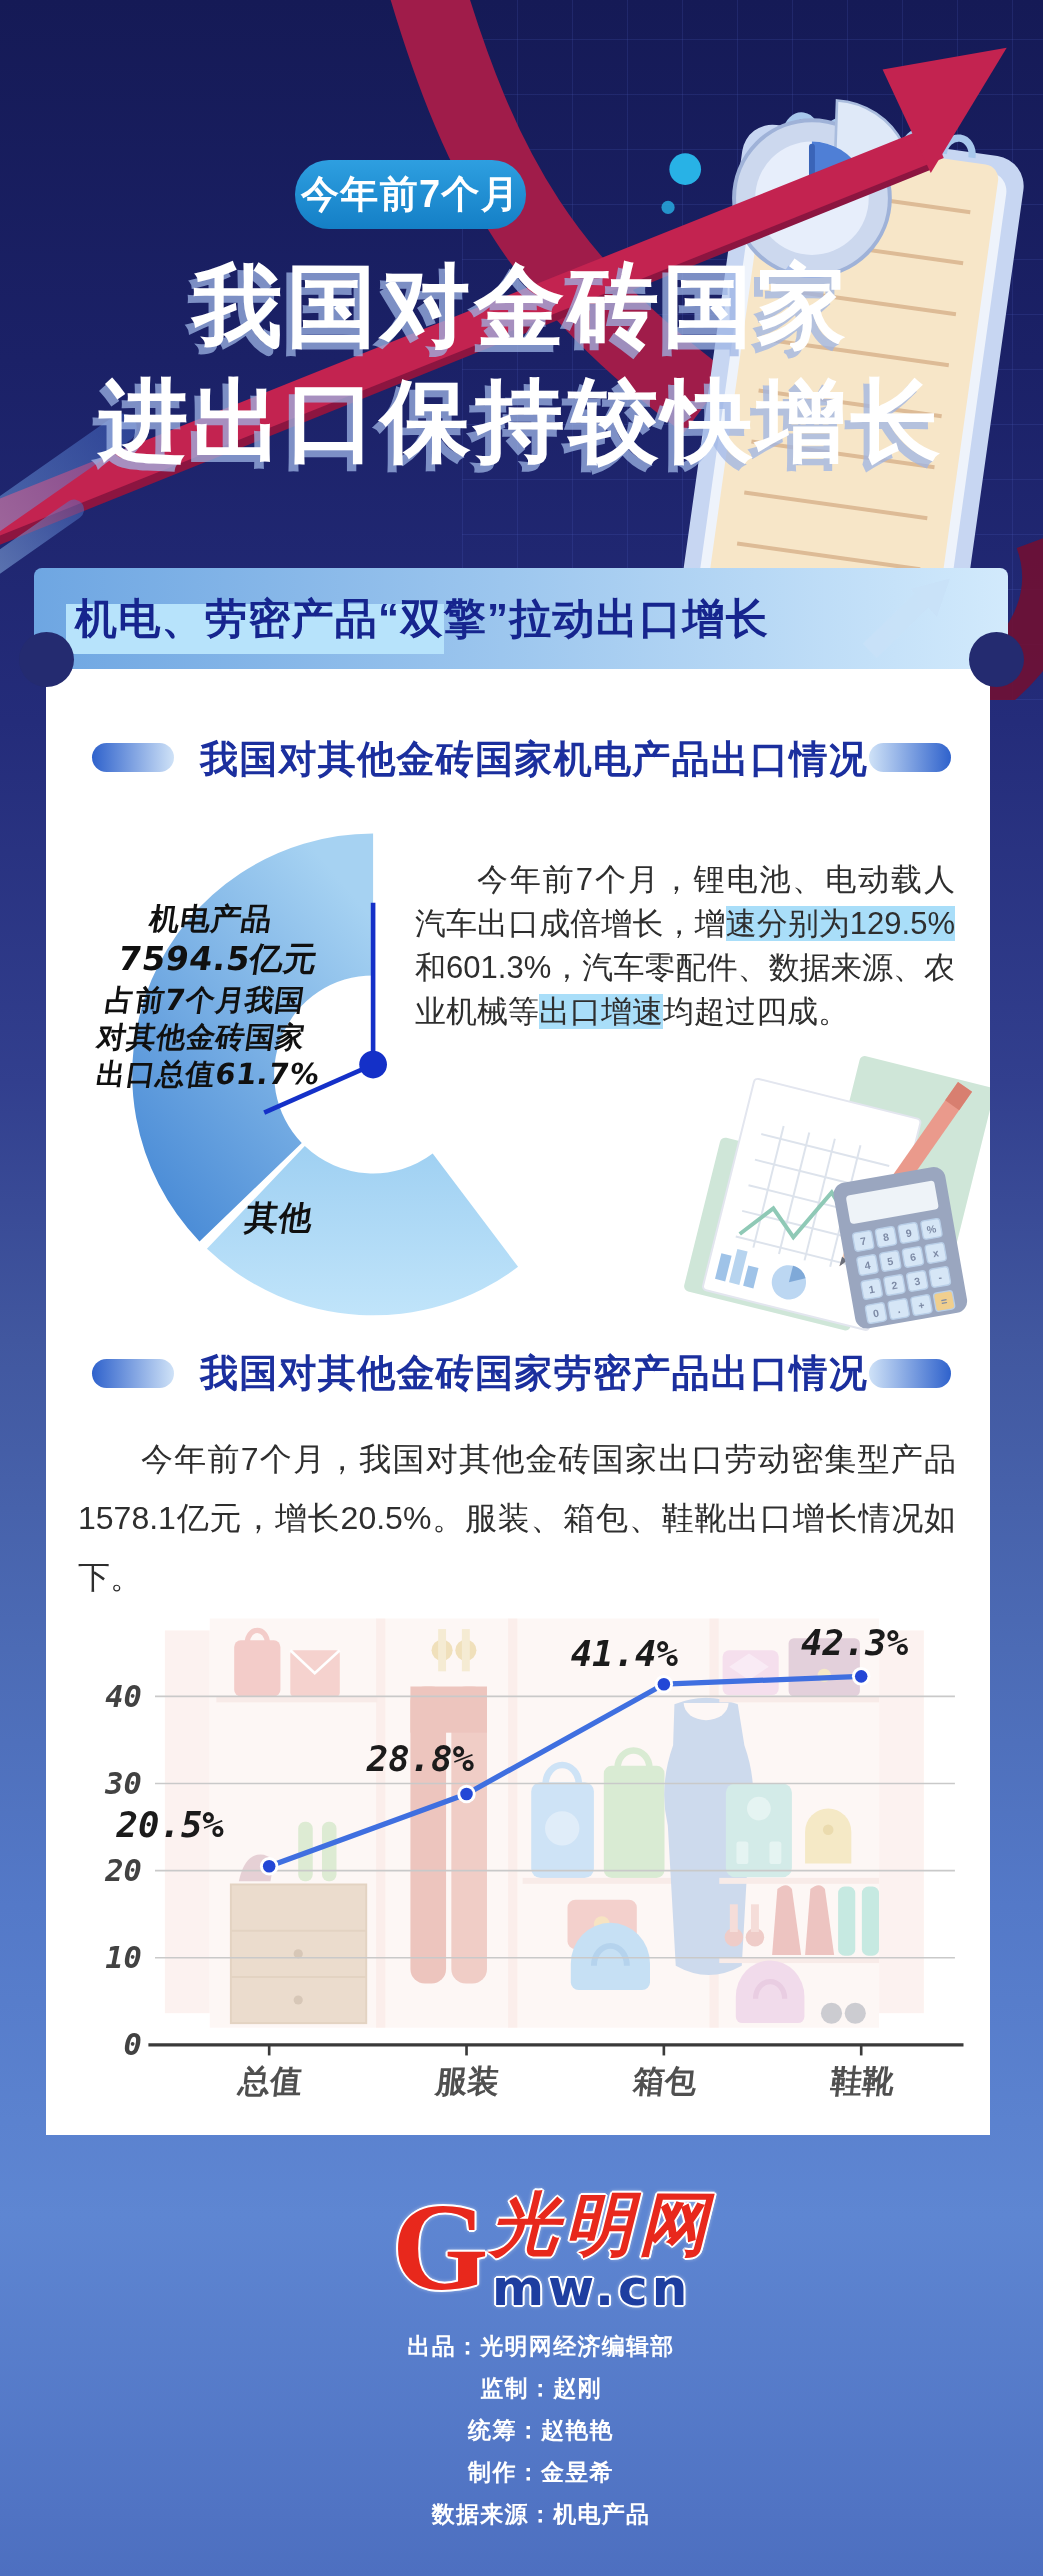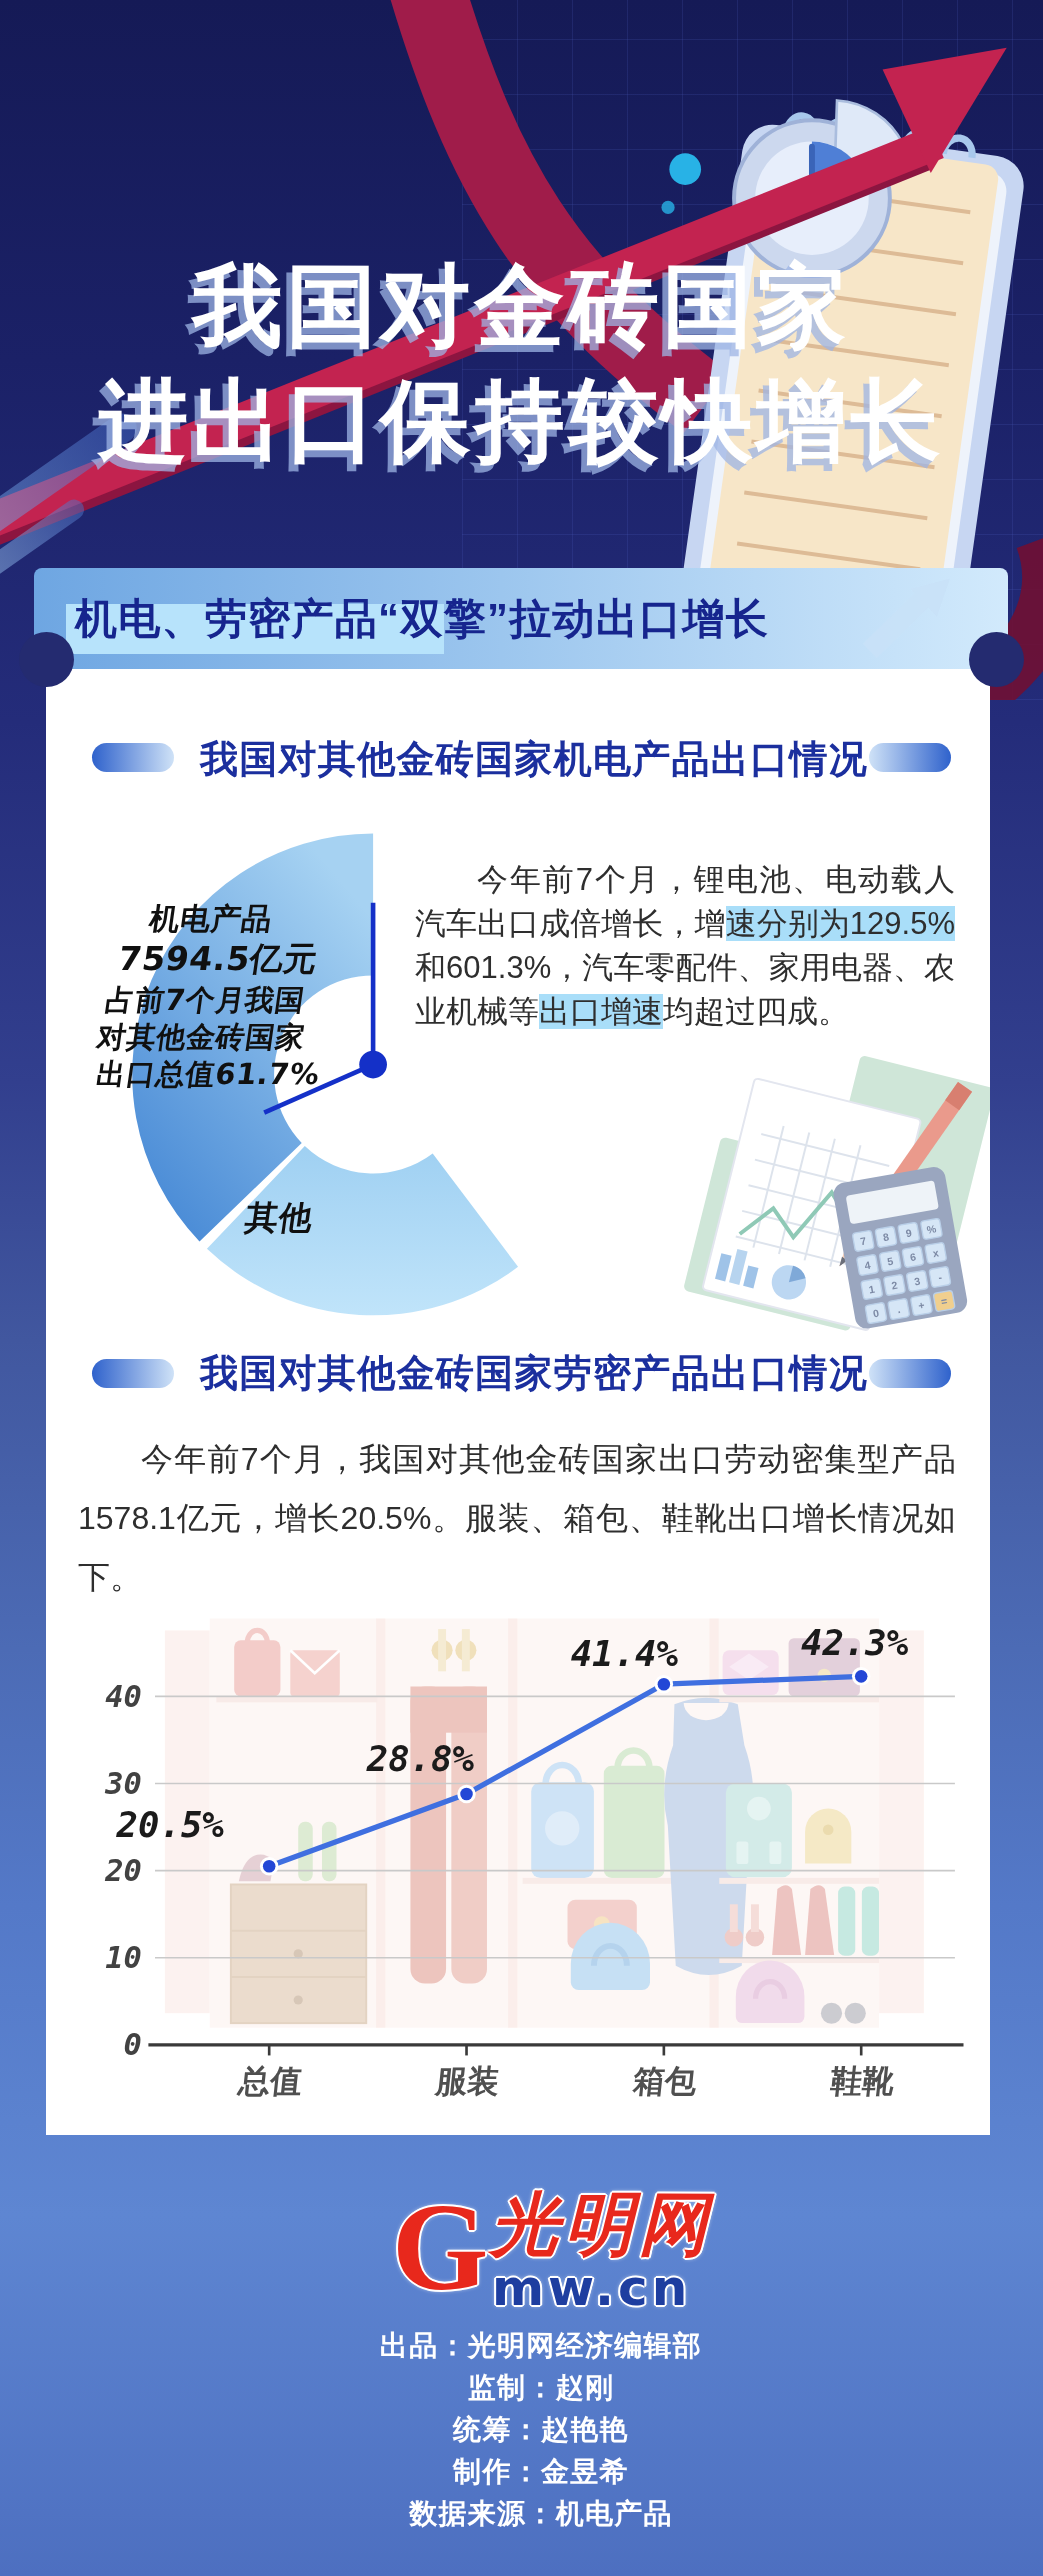--- a/index.html
+++ b/index.html
@@ -69,21 +69,21 @@
   .chart-svg{position:absolute;left:46px;top:1604px;z-index:8;}
   .logo{position:absolute;left:0;top:0;width:1043px;z-index:7;}
   .outline{text-shadow:-2px 0 #fff,2px 0 #fff,0 -2px #fff,0 2px #fff,-1.3px -1.3px #fff,1.3px 1.3px #fff,-1.3px 1.3px #fff,1.3px -1.3px #fff,0 0 5.3px #fff;}
   .logo-g{position:absolute;left:392px;top:2186px;font-size:124px;line-height:1;font-weight:800;
     color:#e8281c;font-family:"Liberation Serif","DejaVu Serif",serif;}
   .logo-name{position:absolute;left:490px;top:2190px;font-size:69px;line-height:1;font-weight:800;
     font-style:italic;color:#e8281c;letter-spacing:5.3px;}
   .logo-domain{position:absolute;left:492px;top:2263px;font-size:50px;line-height:1;font-weight:800;
     color:#1e3ea0;letter-spacing:4px;font-family:"DejaVu Sans","Liberation Sans",sans-serif;}
   .credits{position:absolute;left:0;top:2325px;width:1043px;text-align:center;z-index:7;}
-  .credits div{color:#ffffff;font-size:28px;font-weight:800;line-height:42px;letter-spacing:1.3px;padding-left:39px;}
+  .credits div{color:#ffffff;font-size:23px;font-weight:800;line-height:42px;letter-spacing:1.3px;padding-left:39px;}
 </style>
 </head>
 <body>
 
 <div class="poster">
 
   <div class="hero-grid"></div>
 
   <svg class="hero-svg" width="1043" height="700" viewBox="0 0 1580 1060">
     <path d="M 780 1035 A 450 270 0 0 0 1580 815" stroke="#701033" stroke-width="85" fill="none" opacity="0.9"></path>
@@ -124,20 +124,21 @@
       <line x1="-30" y1="795" x2="1420" y2="215" stroke="#c32350" stroke-width="52"></line>
       <polygon points="1525,72 1337,105 1410,262" fill="#c32350"></polygon>
     </g>
     <circle cx="1038" cy="256" r="24" fill="#28b2e6"></circle>
     <circle cx="1012" cy="314" r="10" fill="#28b2e6" opacity="0.8"></circle>
   </svg>
 
   <div class="streak s1"></div>
   <div class="streak s2"></div>
 
+  <div class="badge">今年前7个月</div>
   <div class="title t1">我国对金砖国家</div>
   <div class="title t2">进出口保持较快增长</div>
 
   <div class="banner">
     <div class="banner-hl"></div>
     <div class="banner-text">机电、劳密产品“双擎”拉动出口增长</div>
     <svg class="banner-arrow" width="112" height="92" viewBox="0 0 170 140">
       <line x1="30" y1="120" x2="112" y2="40" stroke="#c9e2f8" stroke-width="30"></line>
       <polygon points="152,10 92,26 132,68" fill="#c9e2f8"></polygon>
     </svg>
@@ -238,21 +239,21 @@
           <rect x="313" y="367" width="29" height="28" rx="5" fill="#d6e6f6" stroke="#b9cfe8" stroke-width="2"></rect>
           <text x="327.5" y="387" text-anchor="middle" fill="#7d8aa5" font-size="16" font-weight="bold">.</text>
           <rect x="348" y="367" width="29" height="28" rx="5" fill="#d6e6f6" stroke="#b9cfe8" stroke-width="2"></rect>
           <text x="362.5" y="387" text-anchor="middle" fill="#7d8aa5" font-size="16" font-weight="bold">+</text>
           <rect x="383" y="367" width="29" height="28" rx="5" fill="#f0cf8e" stroke="#b9cfe8" stroke-width="2"></rect>
           <text x="397.5" y="387" text-anchor="middle" fill="#7d8aa5" font-size="16" font-weight="bold">=</text>
         </g>
     </g>
   </svg>
 
-  <div class="para p1"><span>今年前7个月，锂电池、电动载人汽车出口成倍增长，增</span><span class="hl">速分别为129.5%</span><span>和601.3%，汽车零配件、家用电器、农业机械等</span><span class="hl">出口增速</span><span>均超过四成。</span></div>
+  <div class="para p1"><span>今年前7个月，锂电池、电动载人汽车出口成倍增长，增</span><span class="hl">速分别为129.5%</span><span>和601.3%，汽车零配件、数据来源、农业机械等</span><span class="hl">出口增速</span><span>均超过四成。</span></div>
 
   <div class="sec-header" style="top:1348px;">我国对其他金砖国家劳密产品出口情况</div>
   <div class="pill" style="left:92px;top:1359px;"></div>
   <div class="pill pr" style="left:869px;top:1359px;"></div>
 
   <div class="para p2"><span>今年前7个月，我国对其他金砖国家出口劳动密集型产品1578.1亿元，增长20.5%。服装、箱包、鞋靴出口增长情况如下。</span></div>
 
   <svg class="chart-svg" width="944" height="528" viewBox="0 0 1430 800" id="lineSvg">
 
     <g opacity="0.5">

